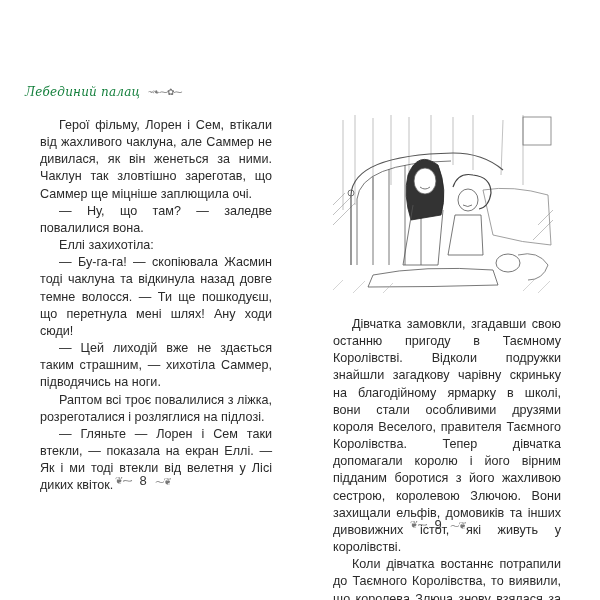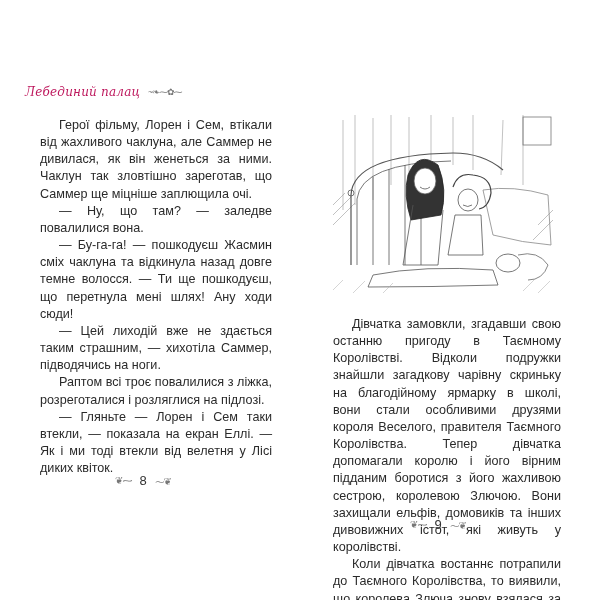--- a/index.html
+++ b/index.html
@@ -2,21 +2,21 @@
 <html><head>
 <meta charset="utf-8">
 <style>
   html, body { margin:0; padding:0; }
   body { width:600px; height:600px; background:#ffffff; position:relative; overflow:hidden;
          font-family:"Liberation Sans", sans-serif; color:#2a2a2a; }
   .page { position:absolute; top:0; height:600px; }
   .page.left { left:0; width:300px; }
   .page.right { left:300px; width:300px;margin-top:20px; }
   .running-header { position:absolute; left:25px; top:85px; display:flex; align-items:center; gap:8px; }
-  .running-title { font-family:"DejaVu Serif", serif; font-style:italic; font-size:12px; color:#be185d; letter-spacing:0.2px; }
+  .running-title { font-family:"DejaVu Serif", serif; font-style:italic; font-size:12px; color:#15803d; letter-spacing:0.2px; }
   .ornament { display:inline-block; font-size:9px; color:#777; letter-spacing:-1px; }
   .text { position:absolute; font-size:12.6px; line-height:17.15px; text-align:justify; }
   .page.left .text { left:40px; top:117px; width:232px; }
   .page.right .text { left:33px; top:296px; width:228px; }
   .text p { margin:0; text-indent:19px; text-align-last:left; }
   .folio { position:absolute; top:577px; display:flex; align-items:center; gap:8px; font-size:13px; color:#333; }
   .page.left .folio { left:115px; top:473px; }
   .page.right .folio { left:110px; top:497px; }
   .folio .orn { font-size:10px; color:#777; letter-spacing:-1px; }
   .illustration { position:absolute; left:33px; top:95px; width:222px; height:180px; }
@@ -25,21 +25,22 @@
 <body>
 
 <div class="page left">
   <div class="running-header">
     <span class="running-title">Лебединий палац</span>
     <span class="ornament">~❧⁓✿⁓</span>
   </div>
   <div class="text">
     <p>Герої фільму, Лорен і Сем, втікали від жахливого чаклуна, але Саммер не дивилася, як він женеться за ними. Чаклун так зловтішно зареготав, що Саммер ще міцніше заплющила очі.</p>
     <p>— Ну, що там? — заледве повалилися вона.</p>
-    <p>— Бу-га-га! — пошкодуєш Жасмин сміх чаклуна та відкинула назад довге темне волосся. — Ти ще пошкодуєш, що перетнула мені шлях! Ану ходи сюди!</p>
+    <p>Еллі захихотіла:</p>
+    <p>— Бу-га-га! — скопіювала Жасмин тоді чаклуна та відкинула назад довге темне волосся. — Ти ще пошкодуєш, що перетнула мені шлях! Ану ходи сюди!</p>
     <p>— Цей лиходій вже не здається таким страшним, — хихотіла Саммер, підводячись на ноги.</p>
     <p>Раптом всі троє повалилися з ліжка, розреготалися і розляглися на підлозі.</p>
     <p>— Гляньте — Лорен і Сем таки втекли, — показала на екран Еллі. — Як і ми тоді втекли від велетня у Лісі диких квіток.</p>
   </div>
   <div class="folio">
     <span class="orn">❦⁓</span>
     <span>8</span>
     <span class="orn">⁓❦</span>
   </div>
 </div>

